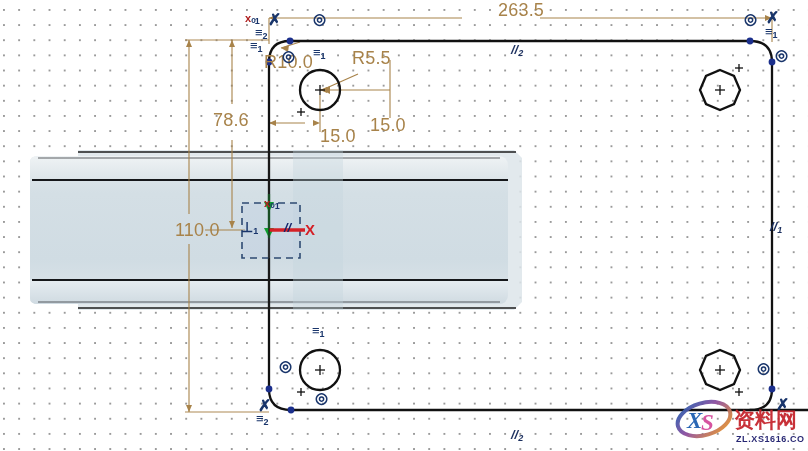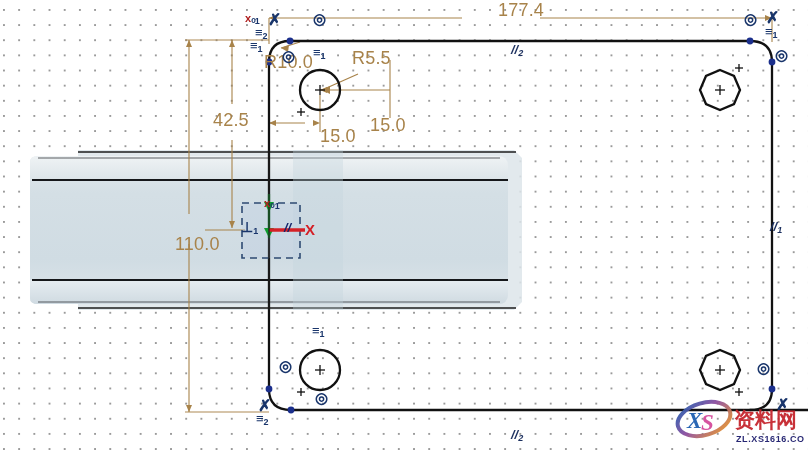--- a/index.html
+++ b/index.html
@@ -230,23 +230,23 @@
       <line x1="269" y1="194" x2="269" y2="238" stroke="#0e9c2e" stroke-width="2.2"></line>
       <polygon points="269,212 264,202 274,202" fill="#0e9c2e"></polygon>
       <polygon points="269,238 264,228 274,228" fill="#0e9c2e"></polygon>
 
       <line x1="269" y1="230" x2="305" y2="230" stroke="#d42026" stroke-width="3.4"></line>
 
       <line x1="269" y1="150" x2="269" y2="310" stroke="#1f1f1f" stroke-width="1.4" opacity="0.9"></line>
     </g>
   </svg>
 
-  <div class="lbl big" style="left:498px; top:0px;">177.4</div>
-  <div class="lbl big" style="left:213px; top:110px;">42.5</div>
-  <div class="lbl big" style="left:175px; top:220px;margin-top:14px;">110.0</div>
+  <div class="lbl big" style="left:498px; top:0px;">263.5</div>
+  <div class="lbl big" style="left:213px; top:110px;">78.6</div>
+  <div class="lbl big" style="left:175px; top:220px;">110.0</div>
   <div class="lbl big" style="left:264px; top:52px;">R10.0</div>
   <div class="lbl big" style="left:352px; top:48px;">R5.5</div>
   <div class="lbl big" style="left:320px; top:126px;">15.0</div>
   <div class="lbl big" style="left:370px; top:115px;">15.0</div>
 
   <div class="con" style="left:245px; top:12px; font-size:11px;">
     <span style="color:#b02020;">x</span><span style="letter-spacing:-1px;">ₒ</span><sub>1</sub>
   </div>
   <div class="con" style="left:268px; top:10px; font-size:16px;">✗</div>
   <div class="con" style="left:255px; top:25px;">≡<sub>2</sub></div>

